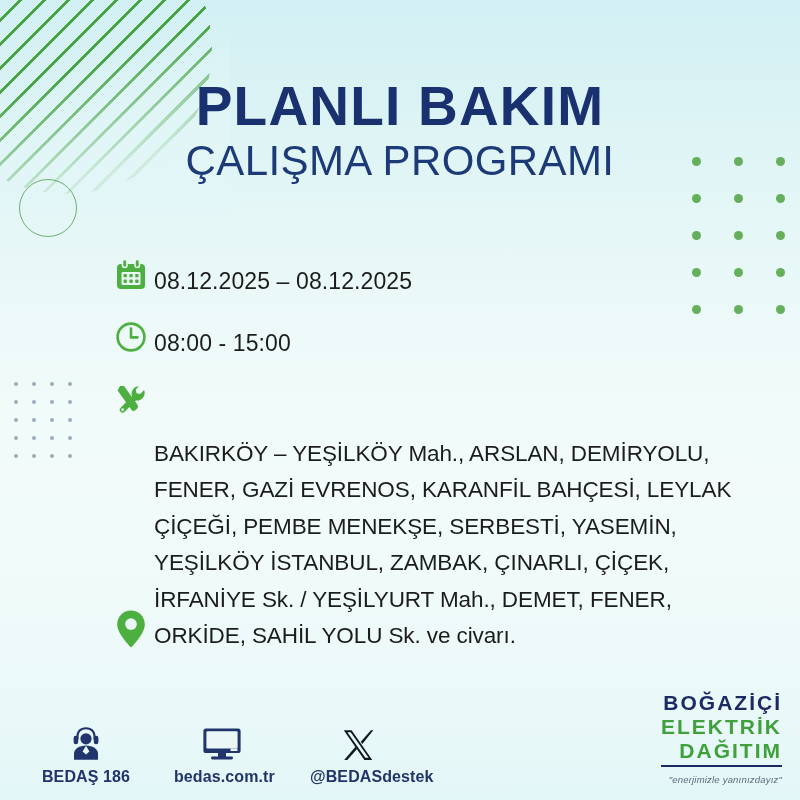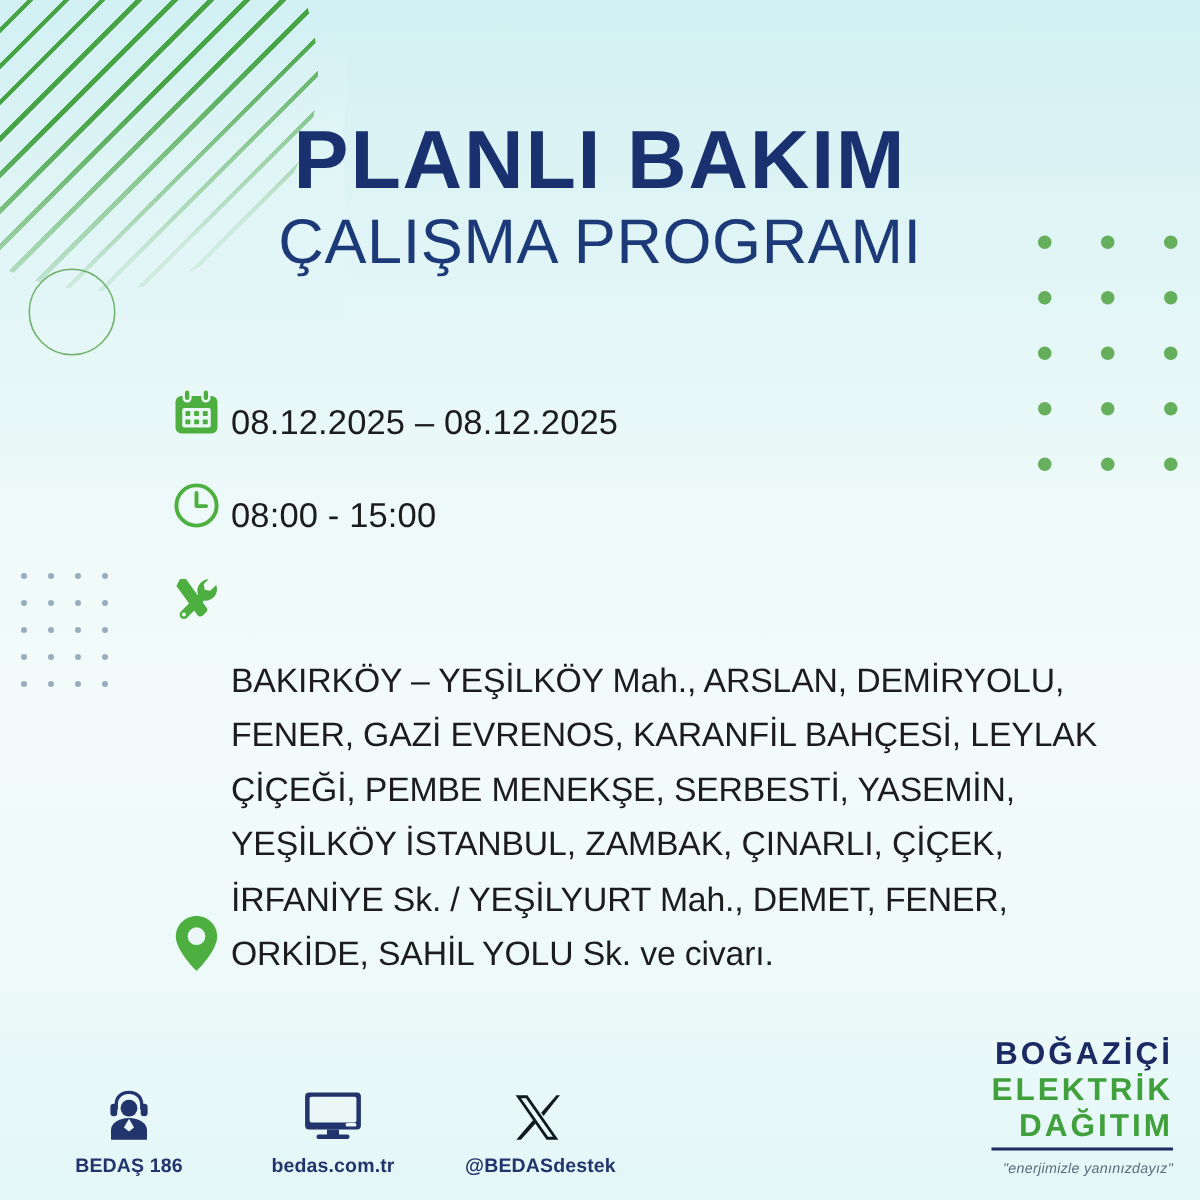--- a/index.html
+++ b/index.html
@@ -152,21 +152,21 @@
   .contact {
     width: 96px;
     text-align: center;
   }
   .contact .cico {
     height: 40px;
     display: flex; align-items: flex-end; justify-content: center;
     margin-bottom: 6px;
   }
   .contact .clabel {
-    font-size: 13px;
+    font-size: 16px;
     color: #21346b;
     font-weight: 600;
     letter-spacing: .1px;
     white-space: nowrap;
   }
 
   
   .logo {
     position: absolute;
     right: 18px; bottom: 14px;

